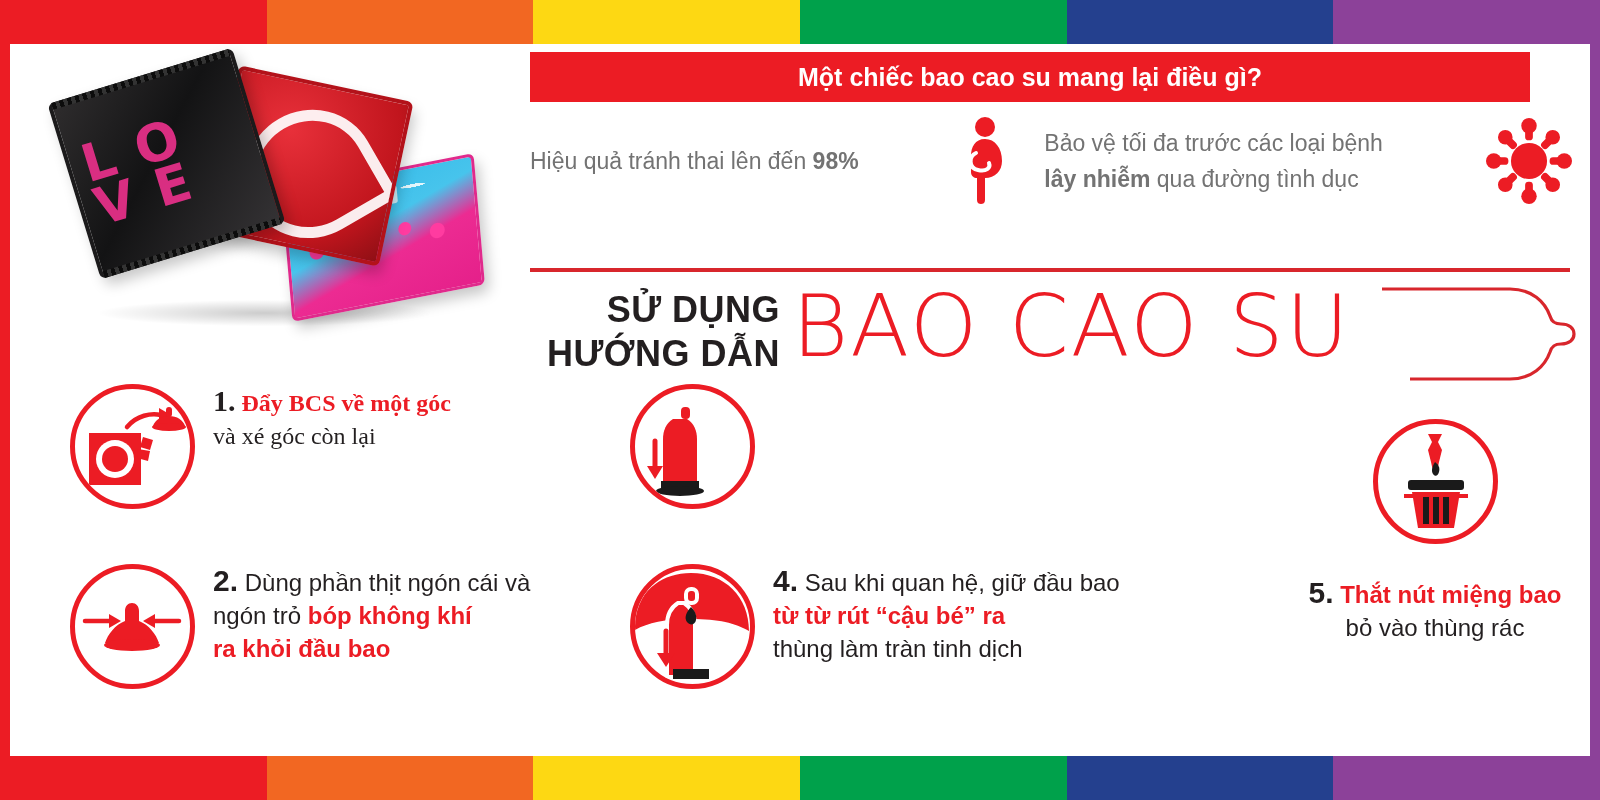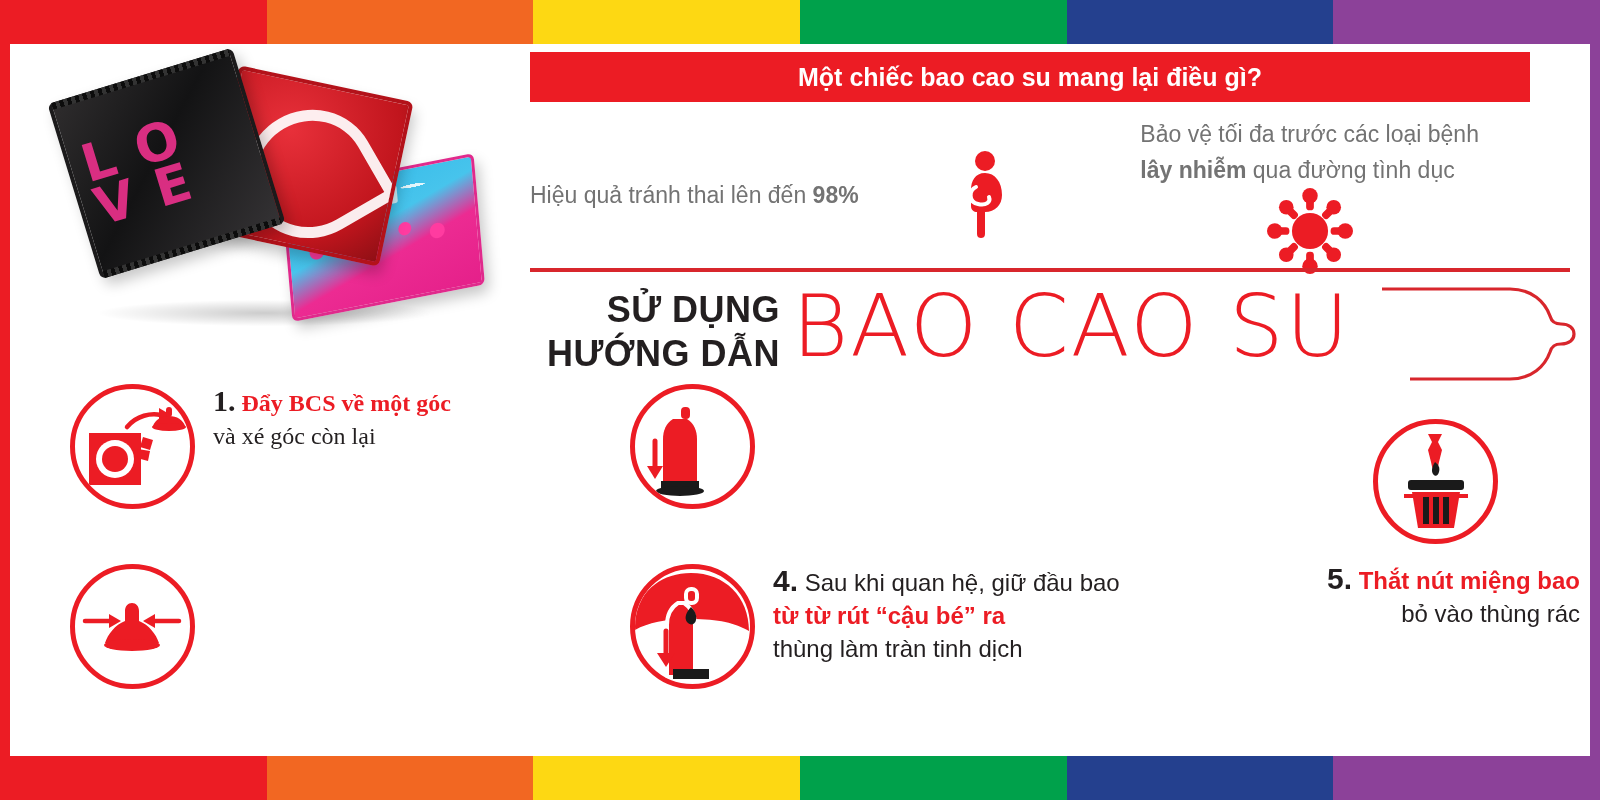--- a/index.html
+++ b/index.html
@@ -168,21 +168,21 @@
     left: 520px;
     top: 72px;
     width: 1045px;
     display: flex;
   }
   .stat {
     display: flex;
     align-items: center;
   }
   .stat.left { width: 505px; }
-  .stat.right { width: 540px; padding-left: 18px; flex-direction: column; }
+  .stat.right { width: 540px; padding-left: 18px; }
   .stat-text {
     font-size: 23px;
     line-height: 36px;
     color: #737373;
     flex: 1;
   }
   .stat-text b { font-weight: bold; }
   .stat-icon { width: 92px; display:flex; align-items:center; justify-content:center; }
 
   
@@ -255,21 +255,21 @@
   }
   .step-text .num { font-weight: bold; font-size: 30px; }
   .step-text .hl { color: #ec1c24; font-weight: bold; }
   .step-text .blk { font-weight: normal; }
 
   .step1 { left: 60px;  top: 340px; font-family: Liberation Serif, serif; }
   .step2 { left: 60px;  top: 520px; }
   .step3 { left: 620px; top: 340px; }
   .step4 { left: 620px; top: 520px; }
   .step5 { left: 1280px; top: 375px; flex-direction: column; align-items: center; }
-  .step5 .step-text { padding-left: 0; text-align: right; margin-top: 18px; width: 290px; }
+  .step5 .step-text { padding-left: 0; text-align: center; margin-top: 32px; width: 290px; }
 </style>
 </head>
 <body>
 
 <div id="poster">
 
   <div class="rainbow top">
     <span style="background:#ec1c24"></span>
     <span style="background:#f26722"></span>
     <span style="background:#fdd813"></span>
@@ -400,20 +400,26 @@
           <g fill="#ec1c24" stroke="#ec1c24">
             <path d="M57 34 c-4 0 -7 3 -7 8 l0 10 c-10 4 -17 13 -20 22 l54 0 c-3 -9 -10 -18 -20 -22 l0 -10 c0 -5 -3 -8 -7 -8 z" stroke="none"></path>
             <ellipse cx="57" cy="76" rx="28" ry="6" stroke="none"></ellipse>
             <path d="M10 52 L38 52" stroke-width="4.5" stroke-linecap="round"></path>
             <path d="M46 52 l-12 -7 0 14 z" stroke="none"></path>
             <path d="M104 52 L76 52" stroke-width="4.5" stroke-linecap="round"></path>
             <path d="M68 52 l12 -7 0 14 z" stroke="none"></path>
           </g>
         </svg>
       </div>
+      <div class="step-text">
+        <span class="num">2.</span>
+        <span class="blk">Dùng phần thịt ngón cái và</span><br>
+        <span class="blk">ngón trỏ </span><span class="hl">bóp không khí</span><br>
+        <span class="hl">ra khỏi đầu bao</span>
+      </div>
     </div>
 
     <div class="step step3">
       <div class="circle">
         <svg width="115" height="115" viewBox="0 0 115 115">
           <g>
             <rect x="46" y="18" width="9" height="12" rx="4" fill="#ec1c24"></rect>
             <path d="M38 30 c-7 4 -10 12 -10 20 l0 48 l34 0 l0 -48 c0 -8 -3 -16 -10 -20 z" fill="#ec1c24"></path>
             <rect x="26" y="92" width="38" height="8" fill="#1a1a1a"></rect>
             <ellipse cx="45" cy="102" rx="24" ry="5" fill="#1a1a1a"></ellipse>

